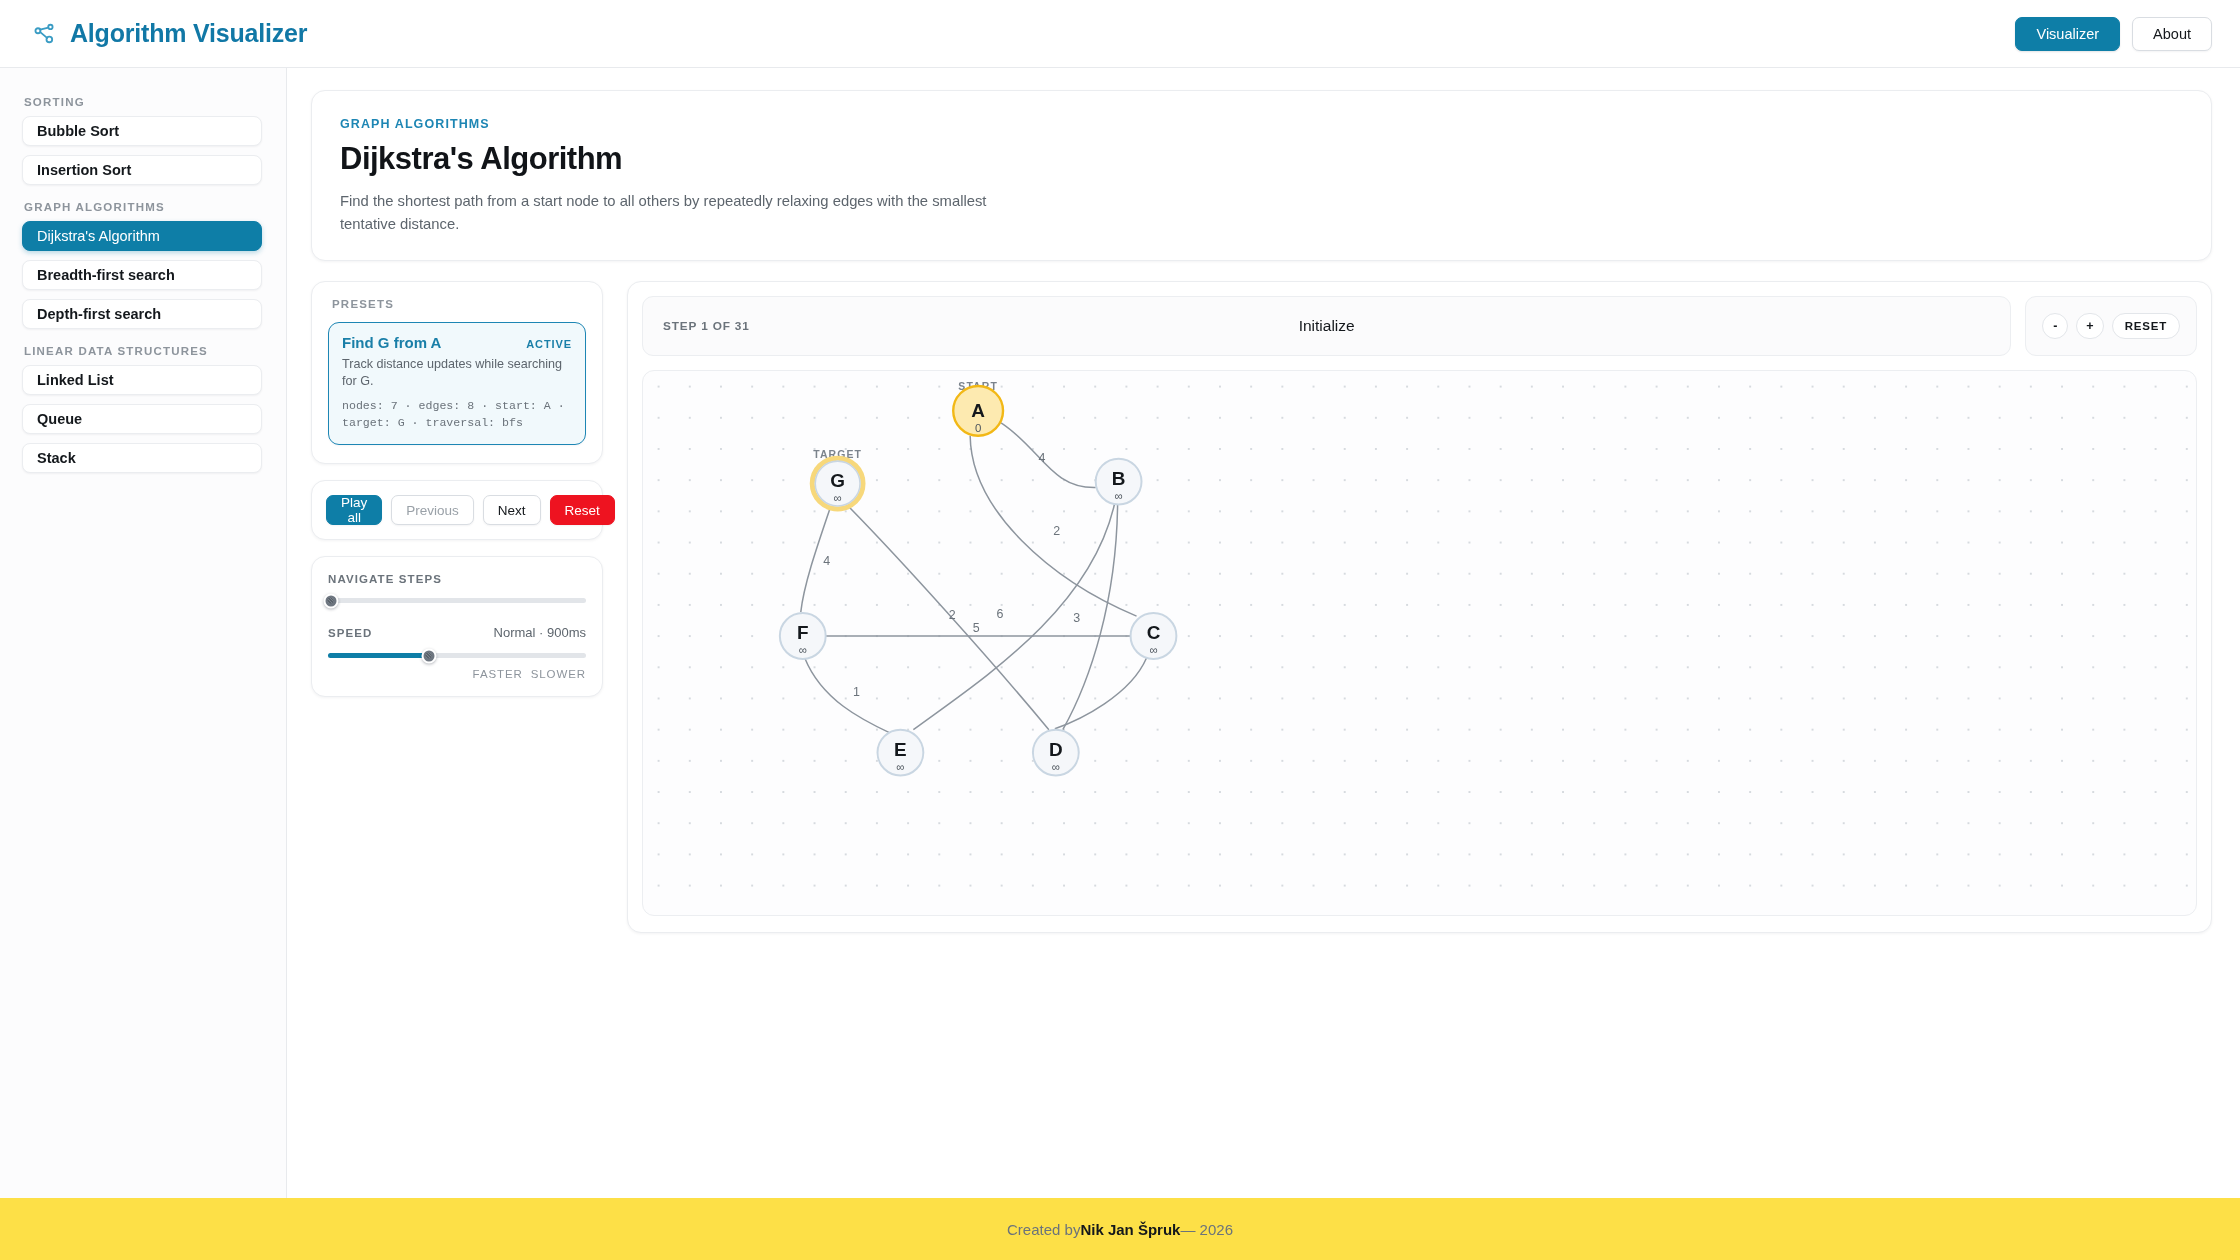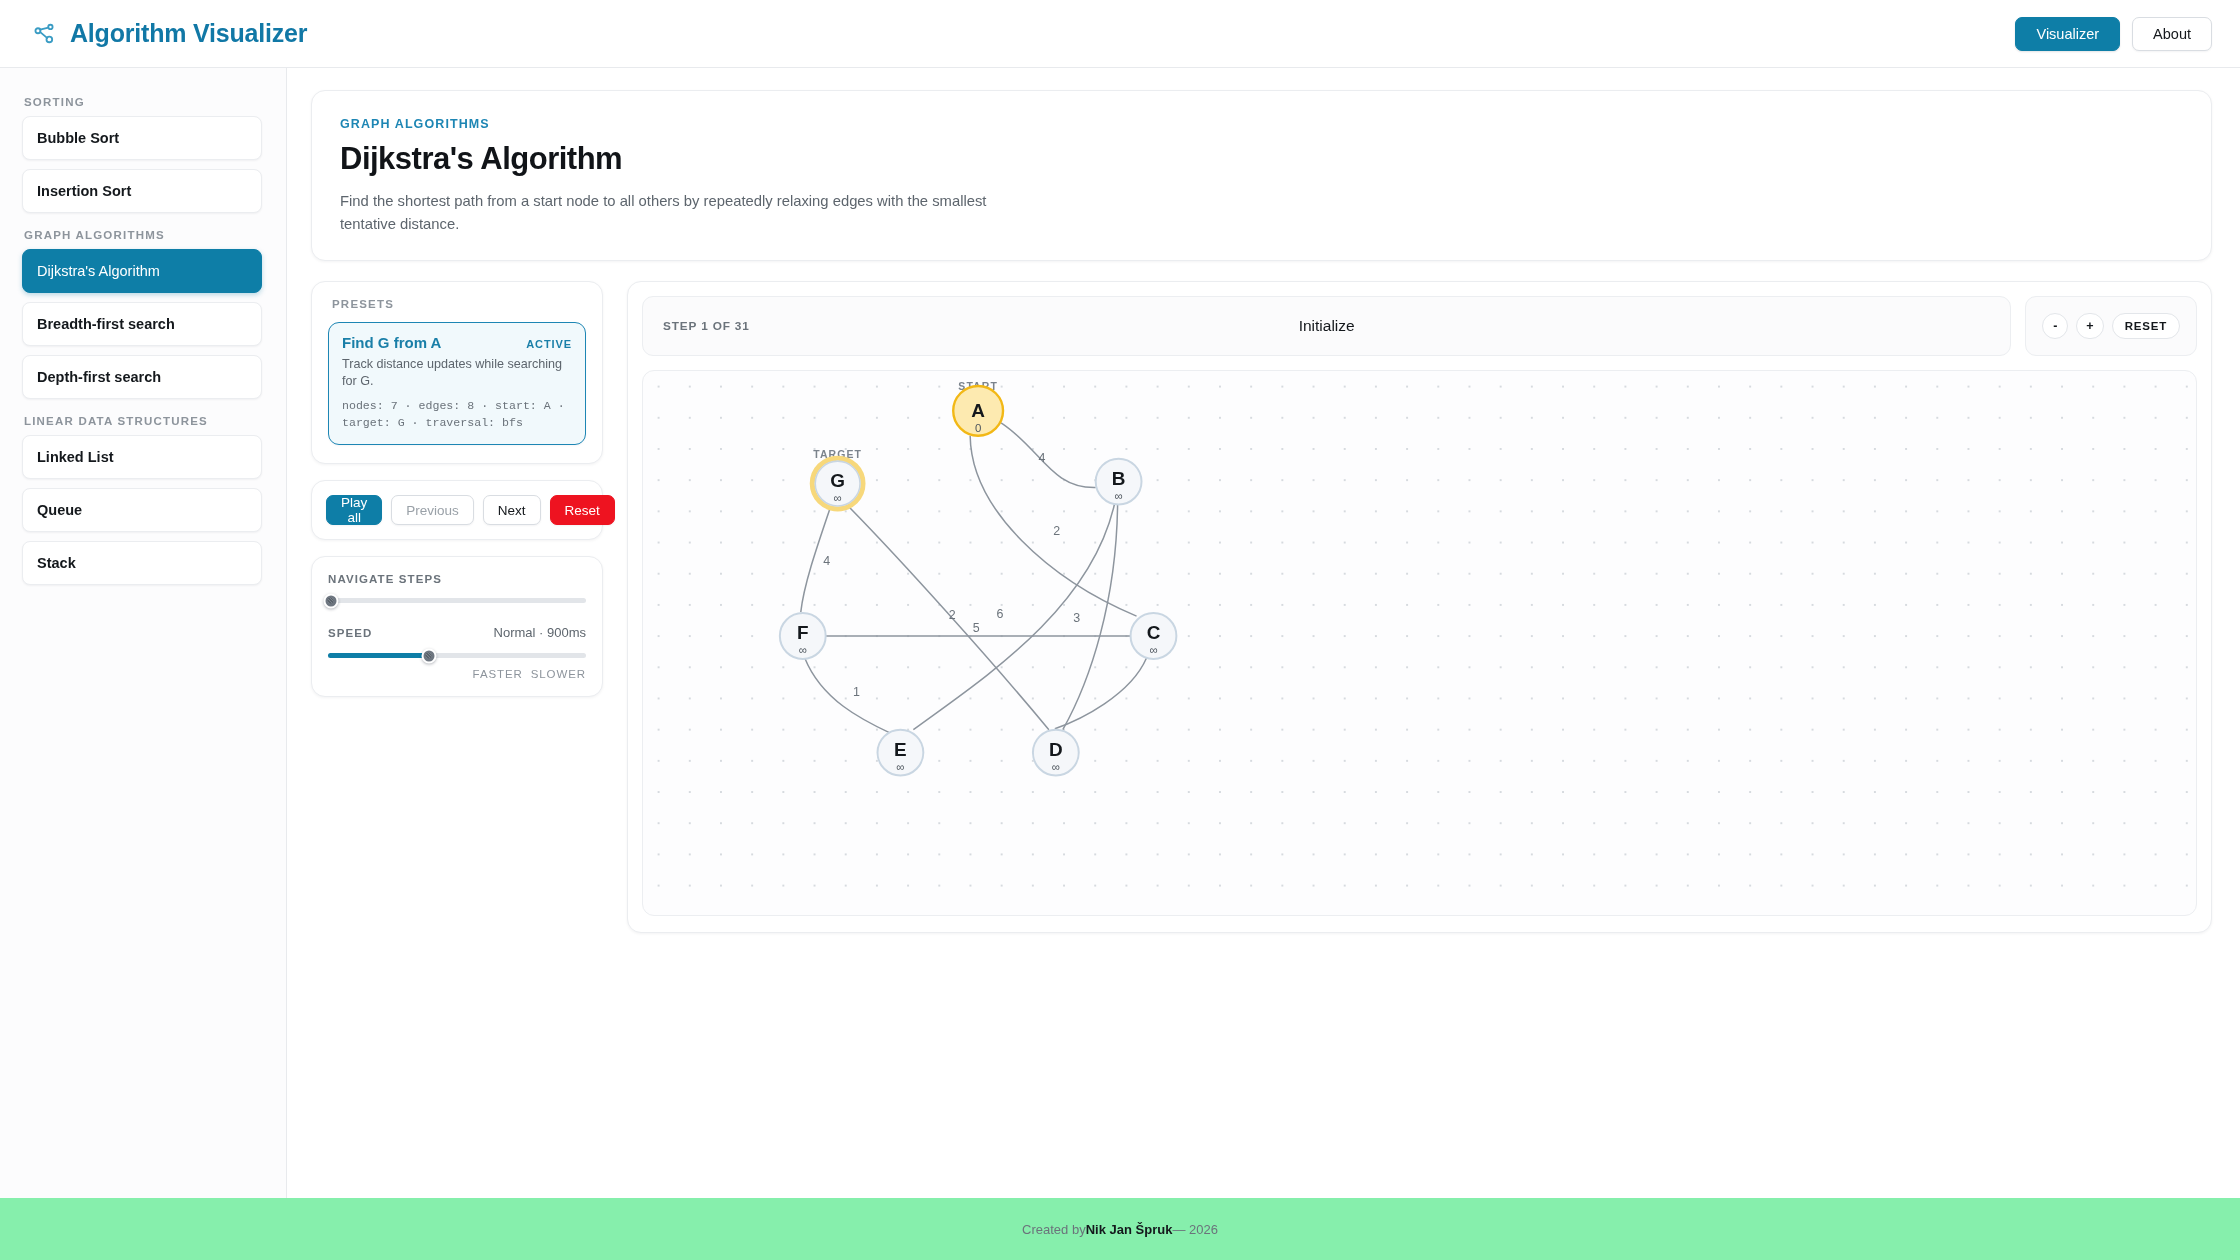--- a/index.html
+++ b/index.html
@@ -44,21 +44,21 @@
     background: #fcfcfd;
     border-right: 1px solid #e8eaed;
     padding: 22px 24px 0 22px;
   }
   .side-group-label {
     font-size: 11.5px; letter-spacing: 1.2px; font-weight: bold;
     color: #8d949c; margin: 16px 0 8px 2px; text-transform: uppercase;
   }
   .side-group-label:first-child { margin-top: 6px; }
   .side-item {
-    height: 44px; border-radius: 8px; background: #ffffff;
+    height: 30px; border-radius: 8px; background: #ffffff;
     border: 1px solid #ebedf0;
     display: flex; align-items: center; padding: 0 14px;
     font-size: 14.5px; font-weight: bold; color: #14181c;
     margin-bottom: 9px;
     box-shadow: 0 1px 2px rgba(16,24,40,.05);
   }
   .side-item.active {
     background: #0e7ea7; border-color: #0e7ea7; color: #ffffff;
     font-weight: normal;
     box-shadow: 0 2px 5px rgba(14,126,167,.28);
@@ -184,21 +184,21 @@
   .canvas-wrap svg { position: absolute; inset: 0; width: 100%; height: 100%; }
 
   .node-label { font-size: 19px; font-weight: bold; fill: #14181c; }
   .node-dist { font-size: 11.5px; fill: #4d555d; }
   .node-tag { font-size: 10.5px; letter-spacing: 1.1px; fill: #7b838c; font-weight: bold; }
   .edge-w { font-size: 12.5px; fill: #6b737b; }
 
   
   .footer {
     height: 62px; display: flex; align-items: center; justify-content: center;
-    font-size: 13px; color: #6b737b; background: #86efac;
+    font-size: 15px; color: #6b737b; background: #fde047;
   }
   .footer b { color: #14181c; }
 </style>
 </head>
 <body>
 
 <div class="topbar">
   <div class="brand">
     <span class="brand-icon">
       <svg viewBox="0 0 24 24" width="26" height="26" fill="none" stroke="#3a9cc4" stroke-width="1.7" stroke-linecap="round">

